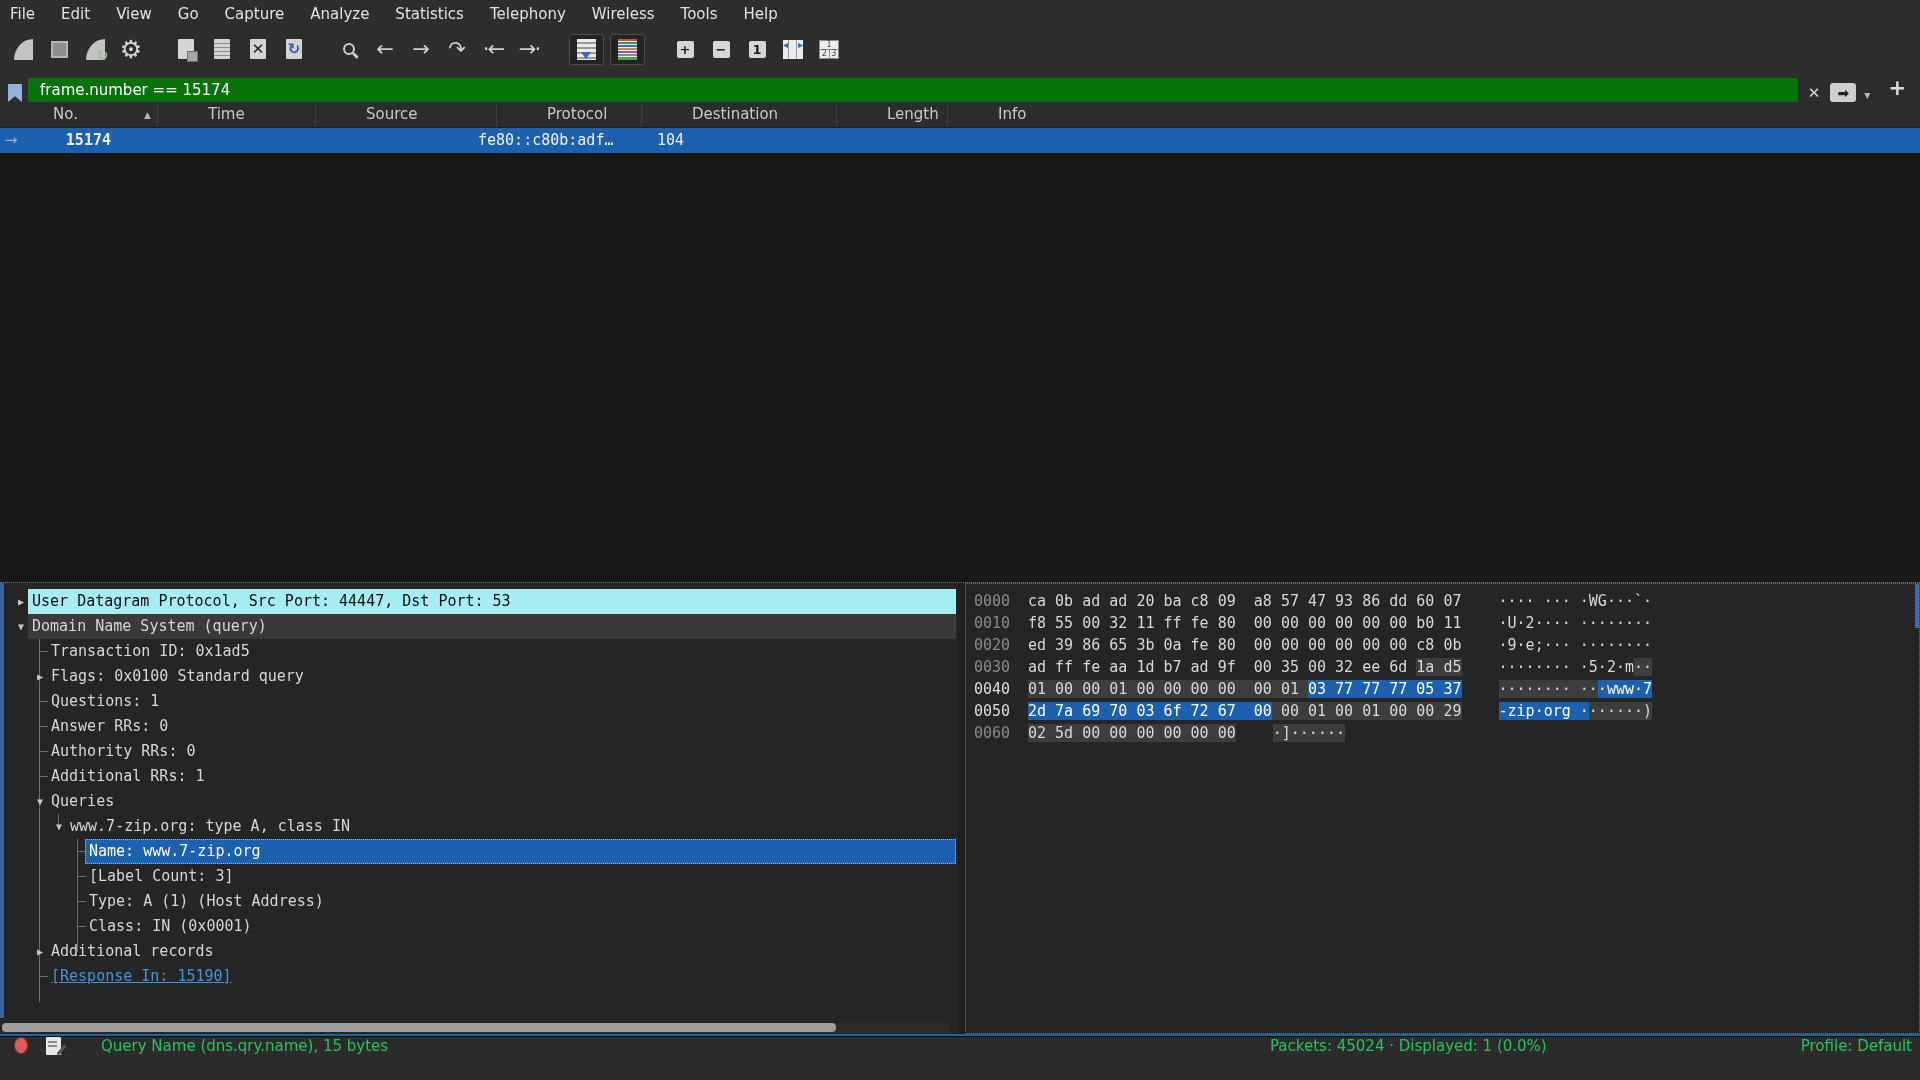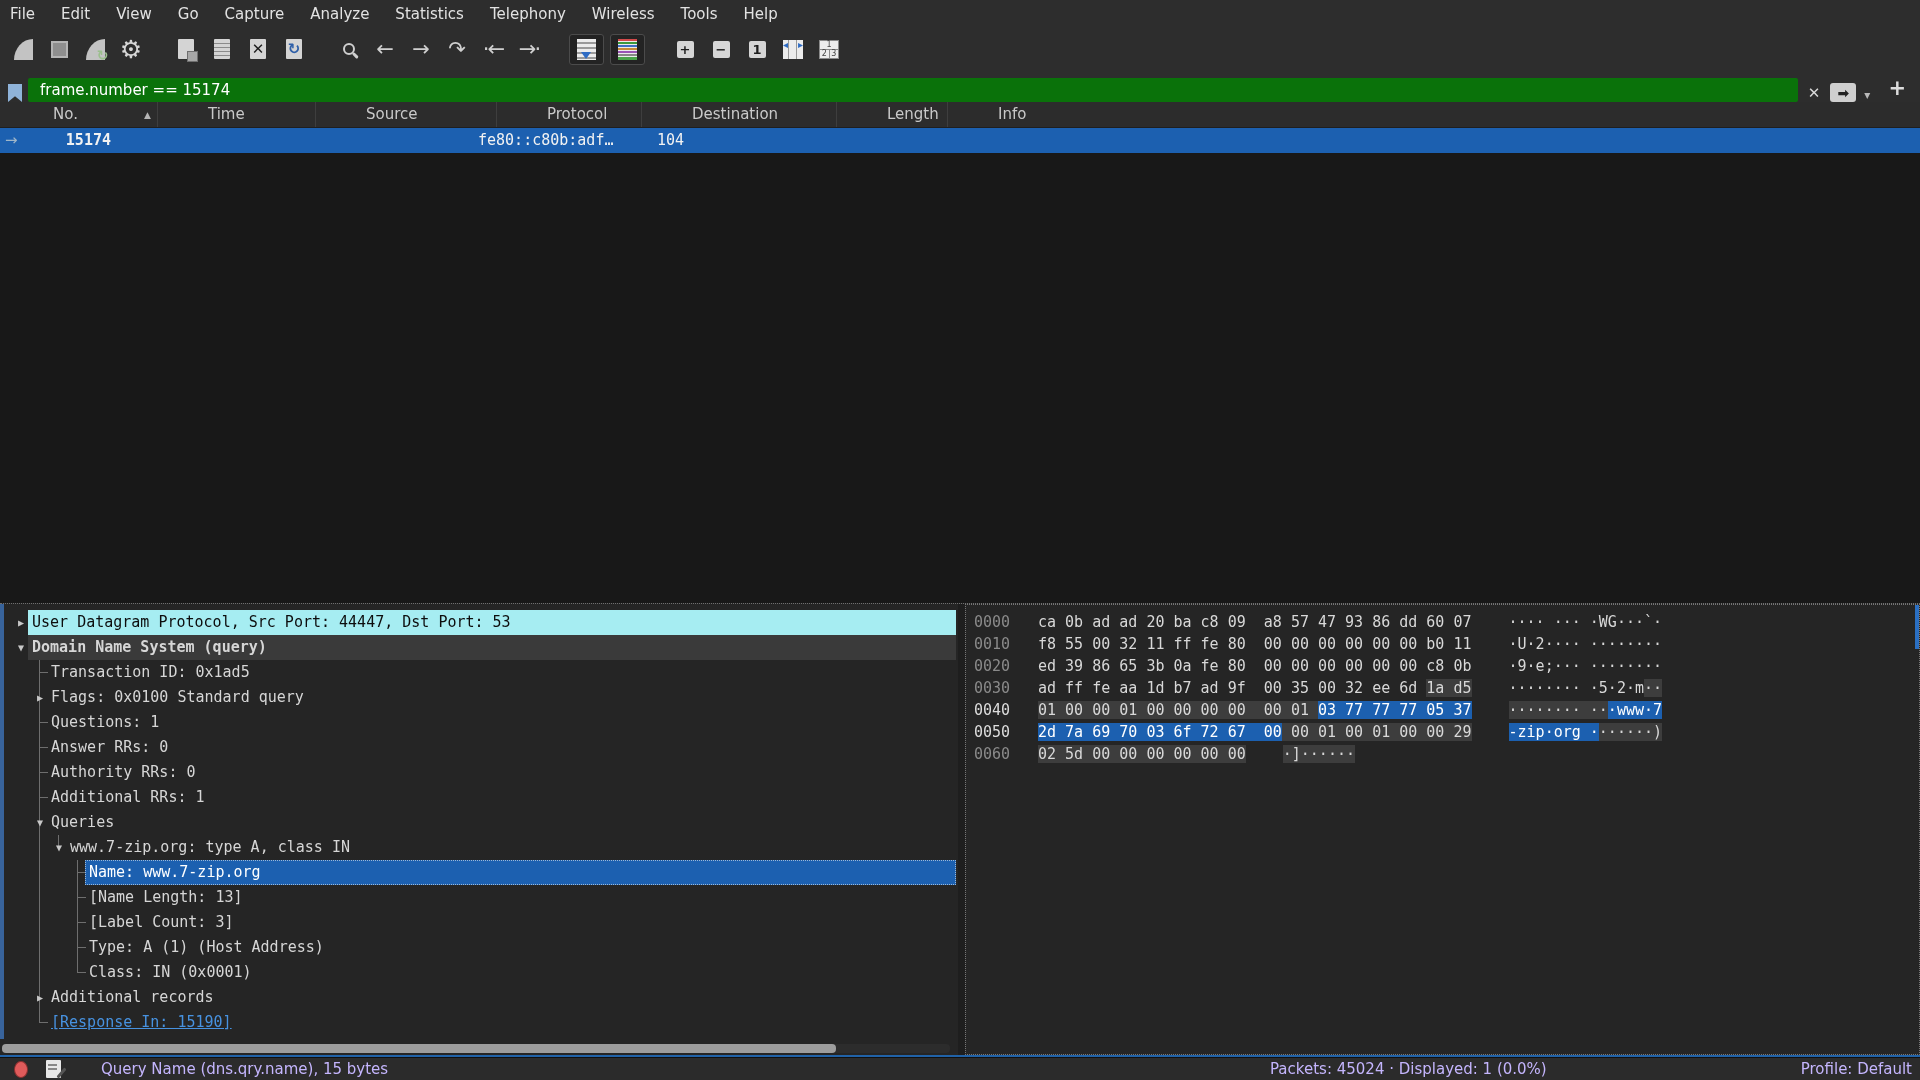--- a/index.html
+++ b/index.html
@@ -89,50 +89,50 @@
   .plempty{ flex:1; background:#181818; }
 
   
   .lower{ height:454px; display:flex; flex:none; position:relative; background:#252525;
           border-top:1px dotted #6f6f6f; border-bottom:2px solid #2062a8;}
   .details{ width:958px; flex:none; position:relative; }
   .bluestrip{ position:absolute; left:0; top:0; bottom:16px; width:4px; background:#38639b;}
   .tree{ position:absolute; left:6px; right:0; top:6px; font-size:15px; line-height:25px;}
   .trow{ height:25px; position:relative; white-space:pre;}
   .trow .txt{ position:absolute; left:calc(22px + var(--d)*19px); top:0; height:25px; padding:0 4px; color:#d6d6d6;}
-  .trow.shade .txt{ background:#3a3a3a; right:2px;font-weight:bold;}
+  .trow.shade .txt{ background:#3a3a3a; right:2px;}
   .trow.cyan .txt{ background:#a6edf2; color:#0d0d0d; right:2px;}
   .trow.sel .txt{ background:#1c60b0; color:#ffffff; right:2px; outline:1px dotted #9bb8d8; outline-offset:-1px;}
   .trow.link .txt{ color:#4792e0; text-decoration:underline;}
   .trow .arr{ position:absolute; left:calc(7px + var(--d)*19px); top:0; width:16px; text-align:center;
               font-size:10px; color:#c8c8c8;}
   .trow .tick{ position:absolute; top:12px; height:1px; width:9px; background:#6e6e6e;
                left:calc(33px + (var(--d) - 1)*19px);}
   .vl{ position:absolute; width:1px; background:#6e6e6e;}
   .vl1{ left:33px; top:50px; height:363px;}
   .vl2{ left:52px; top:225px; height:12px;}
   .vl3{ left:71px; top:250px; height:113px;}
   .hscroll{ position:absolute; bottom:2px; left:2px; right:8px; height:9px; background:#2c2c2c; border-radius:4px;}
   .hthumb{ width:88%; height:9px; background:#9d9d9d; border-radius:4px;}
   .vsplit{ width:7px; background:#1e1e1e; flex:none;}
   .hexpane{ flex:1; position:relative; border:1px dotted #767676; background:#252525;
             font-size:15px; line-height:22px; padding:6px 0 0 8px; overflow:hidden;}
   .hrow{ height:22px; white-space:pre; display:flex;}
-  .hrow .off{ color:#8a8a8a; width:36px; flex:none; margin-right:28px;}
+  .hrow .off{ color:#8a8a8a; width:36px; flex:none; margin-right:18px;}
   .hrow .off.bright{ color:#dcdcdc;}
   .hb,.ha{ color:#d8d8d8; white-space:pre;}
   .ha{ margin-left:37px;}
   .hb i,.ha i{ font-style:normal;}
   i.lay{ background:#3d3d3d;}
   i.sel{ background:#1c60b0; color:#fff;}
   .hexthumb{ position:absolute; right:0; top:0; width:4px; height:44px; background:#2a6fc2;}
 
   
-  .statusbar{ height:23px; flex:none; display:flex; align-items:center; background:#2b2b2b;
-              border-top:1px solid #101010; font-size:15px; color:#c4b5fd; padding:0 8px 0 14px;}
+  .statusbar{ height:44px; flex:none; display:flex; background:#2b2b2b;
+              border-top:1px solid #101010; font-size:15px; color:#22c55e; padding:0 8px 0 14px;}
   .expdot{ width:14px; height:17px; background:#e05b5b; border-radius:50%; border:1px solid #8a3030; flex:none;}
   .cmticon{ width:15px; height:18px; background:#e8e8e8; border-radius:1px; margin-left:18px; position:relative; flex:none;}
   .cmticon::before{ content:""; position:absolute; left:2px; top:4px; width:9px; height:1.5px; background:#888;
               box-shadow:0 4px 0 #888;}
   .cmticon::after{ content:""; position:absolute; right:-2px; bottom:-1px; width:3px; height:12px;
               background:#555; transform:rotate(40deg); border-radius:1px;}
   .fieldinfo{ margin-left:40px; flex:1;}
   .pktcount{ flex:none;}
   .profile{ flex:none; margin-left:254px;}
 </style>
@@ -288,21 +288,20 @@
           <div class="trow shade" style="--d: 0;"><span class="arr">▼</span><span class="txt">Domain Name System (query)</span></div>
           <div class="trow" style="--d: 1;"><span class="tick"></span><span class="txt">Transaction ID: 0x1ad5</span></div>
           <div class="trow" style="--d: 1;"><span class="arr">▶</span><span class="txt">Flags: 0x0100 Standard query</span></div>
           <div class="trow" style="--d: 1;"><span class="tick"></span><span class="txt">Questions: 1</span></div>
           <div class="trow" style="--d: 1;"><span class="tick"></span><span class="txt">Answer RRs: 0</span></div>
           <div class="trow" style="--d: 1;"><span class="tick"></span><span class="txt">Authority RRs: 0</span></div>
           <div class="trow" style="--d: 1;"><span class="tick"></span><span class="txt">Additional RRs: 1</span></div>
           <div class="trow" style="--d: 1;"><span class="arr">▼</span><span class="txt">Queries</span></div>
           <div class="trow" style="--d: 2;"><span class="arr">▼</span><span class="txt">www.7-zip.org: type A, class IN</span></div>
           <div class="trow sel" style="--d: 3;"><span class="tick"></span><span class="txt">Name: www.7-zip.org</span></div>
-          <div class="trow" style="--d: 3;"><span class="tick"></span><span class="txt">[Name Length: 13]</span></div>
           <div class="trow" style="--d: 3;"><span class="tick"></span><span class="txt">[Label Count: 3]</span></div>
           <div class="trow" style="--d: 3;"><span class="tick"></span><span class="txt">Type: A (1) (Host Address)</span></div>
           <div class="trow" style="--d: 3;"><span class="tick"></span><span class="txt">Class: IN (0x0001)</span></div>
           <div class="trow" style="--d: 1;"><span class="arr">▶</span><span class="txt">Additional records</span></div>
           <div class="trow link" style="--d: 1;"><span class="tick"></span><span class="txt">[Response In: 15190]</span></div>
         </div>
       <div class="hscroll">
         <div class="hthumb"></div>
       </div>
     </div>

